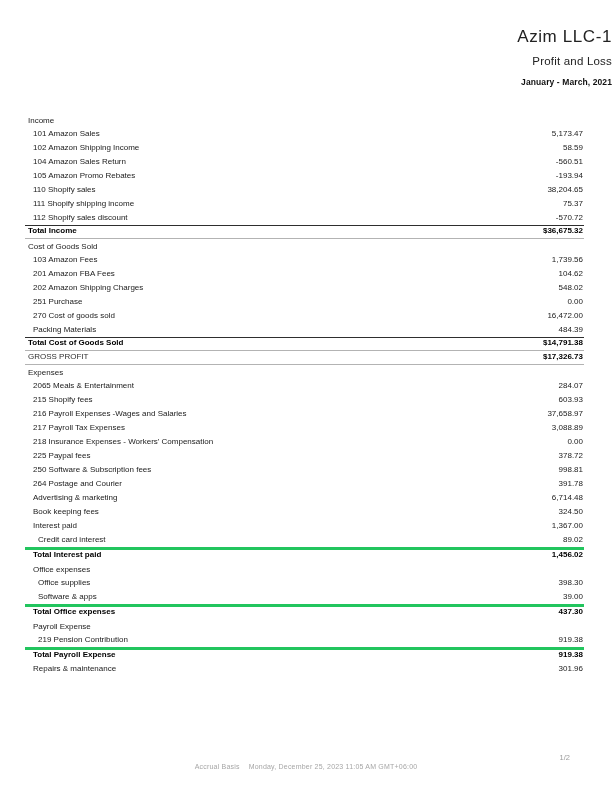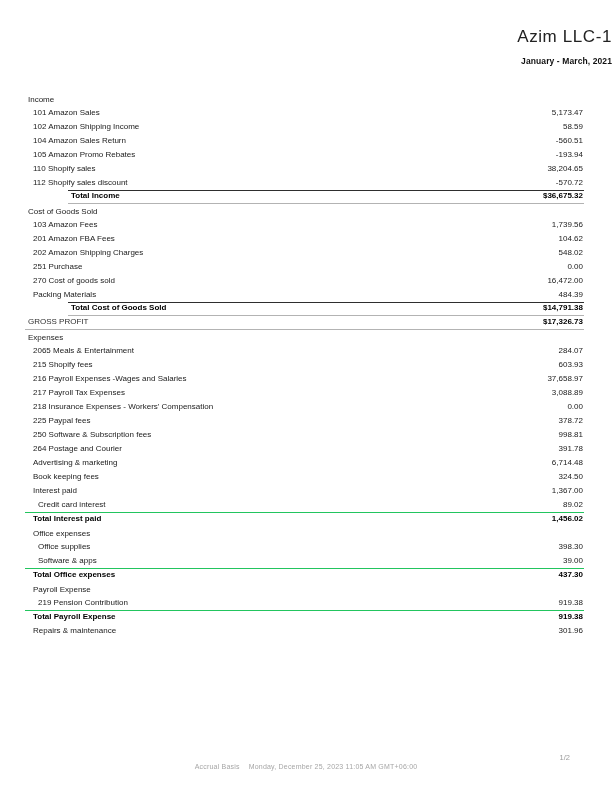--- a/index.html
+++ b/index.html
@@ -42,25 +42,24 @@
   .row .lbl { white-space:nowrap; }
   .row .val { white-space:nowrap; text-align:right; padding-right:1px; }
   .row.section    { padding-left:3px;  padding-top:2px; }
   .row.item       { padding-left:8px;  }
   .row.subsection { padding-left:8px;  padding-top:2px; }
   .row.subitem    { padding-left:13px;align-items:center; }
   .row.total {
     padding-left:3px; font-weight:700; color:#000;
     border-top:1px solid #2e2e2e; border-bottom:1px solid #b3b3b3;
     padding-bottom:2px;
-    margin-left:43px;
   }
   .row.total1 {
     padding-left:8px; font-weight:700; color:#000;
-    border-top:1px solid #22c55e;
+    border-top:3px solid #22c55e;
     padding-bottom:2px;
   }
   .row.gross {
     padding-left:3px;
     border-bottom:1px solid #b3b3b3;
     padding-bottom:2px;
     color:#2e2e2e;
   }
   .row.gross .val { font-weight:700; color:#000; }
   .footer {
@@ -73,20 +72,21 @@
     font-size:7.5px; color:#9b9b9b;
   }
 </style>
 </head>
 <body>
 
 <div class="page">
 
   <div class="report-header">
     <div class="company">Azim LLC-1</div>
+    <div class="rtitle">Profit and Loss</div>
     <div class="rdates">January - March, 2021</div>
   </div>
 
   <div class="tablewrap">
     <div id="rows">
         <div class="row section">
           <span class="lbl">Income</span>
         </div>
         <div class="row item">
           <span class="lbl">101 Amazon Sales</span>
@@ -102,20 +102,24 @@
         </div>
         <div class="row item">
           <span class="lbl">105 Amazon Promo Rebates</span>
           <span class="val">-193.94</span>
         </div>
         <div class="row item">
           <span class="lbl">110 Shopify sales</span>
           <span class="val">38,204.65</span>
         </div>
         <div class="row item">
+          <span class="lbl">111 Shopify shipping income</span>
+          <span class="val">75.37</span>
+        </div>
+        <div class="row item">
           <span class="lbl">112 Shopify sales discount</span>
           <span class="val">-570.72</span>
         </div>
         <div class="row total">
           <span class="lbl">Total Income</span>
           <span class="val">$36,675.32</span>
         </div>
         <div class="row section">
           <span class="lbl">Cost of Goods Sold</span>
         </div>

